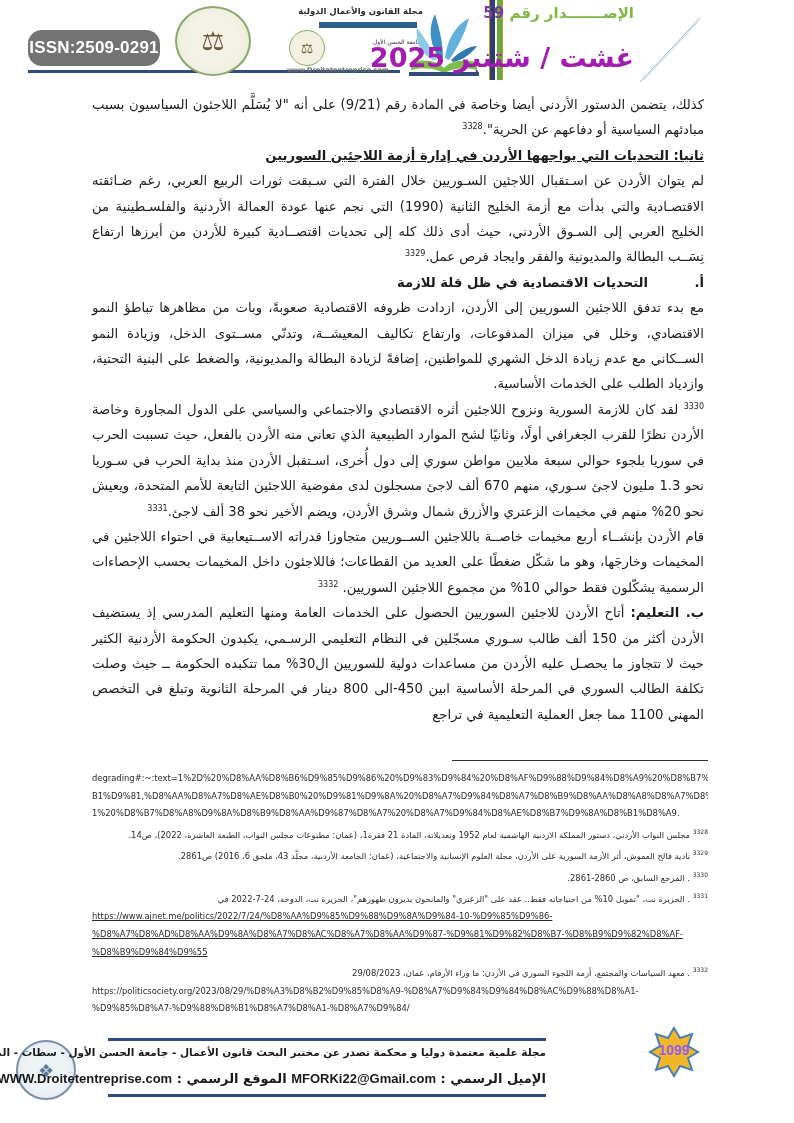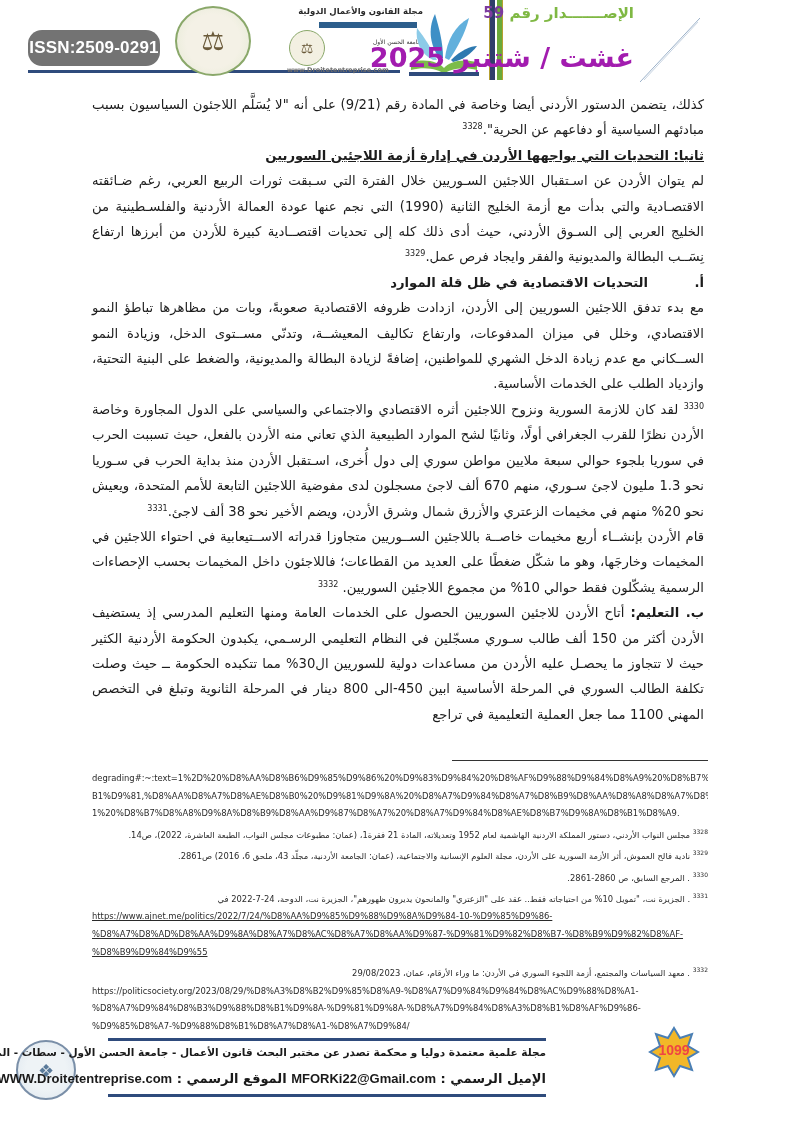--- a/index.html
+++ b/index.html
@@ -42,21 +42,21 @@
   .fns sup { font-size: 6px; }
 
   
   .ft-seal { position: absolute; left: 16px; top: 1040px; width: 56px; height: 56px; border-radius: 50%; border: 2px solid #7a8fa8; background: radial-gradient(circle, #eef3f6 50%, #dde6ee 100%); display:flex; align-items:center; justify-content:center; font-size: 18px; color: #5a7a9a; }
   .ft-rule-top { position: absolute; left: 108px; top: 1038px; width: 438px; height: 3px; background: #2f4b7c; }
   .ft-rule-bot { position: absolute; left: 108px; top: 1094px; width: 438px; height: 3px; background: #2f4b7c; }
   .ft-line1 { position: absolute; left: 108px; top: 1046px; width: 438px; direction: rtl; text-align: right; font-size: 10.5px; font-weight: bold; color: #1a1a1a; white-space: nowrap; }
   .ft-line2 { position: absolute; left: 108px; top: 1071px; width: 438px; direction: rtl; text-align: right; font-size: 13px; font-weight: bold; color: #1a1a1a; white-space: nowrap; }
   .ft-line2 .l { direction: ltr; unicode-bidi: embed; font-family: "Liberation Sans", sans-serif; }
   .page-badge { position: absolute; left: 648px; top: 1026px; width: 52px; height: 52px; }
-  .page-badge span { position: absolute; left: 0; top: 16px; width: 52px; text-align: center; font-family: "Liberation Sans", sans-serif; font-weight: bold; font-size: 14px; color: #ef4444; }
+  .page-badge span { position: absolute; left: 0; top: 16px; width: 52px; text-align: center; font-family: "Liberation Sans", sans-serif; font-weight: bold; font-size: 14px; color: #8b5cf6; }
 </style>
 </head>
 <body>
 
 <div class="hdr">
   <div class="issn">ISSN:2509-0291</div>
   <div class="hdr-rule"></div>
 
   <div class="lab-seal" title="مختبر البحث: قانون الأعمال">
     <span class="scales">⚖</span>
@@ -91,21 +91,21 @@
     <line x1="58" y1="4" x2="4" y2="62" stroke="#c8d4e2" stroke-width="1"></line>
   </svg>
 </div>
 
 <div class="content">
   <p><span>كذلك، يتضمن الدستور الأردني أيضا وخاصة في المادة رقم (9/21) على أنه "لا يُسَلَّم اللاجئون السياسيون بسبب مبادئهم السياسية أو دفاعهم عن الحرية".</span><sup class="fn">3328</sup></p>
   <p class="h">ثانيا: التحديات التي يواجهها الأردن في إدارة أزمة اللاجئين السوريين</p>
   <p><span>لم يتوان الأردن عن اسـتقبال اللاجئين السـوريين خلال الفترة التي سـبقت ثورات الربيع العربي، رغم ضـائقته الاقتصـادية والتي بدأت مع أزمة الخليج الثانية (1990) التي نجم عنها عودة العمالة الأردنية والفلسـطينية من الخليج العربي إلى السـوق الأردني، حيث أدى ذلك كله إلى تحديات اقتصــادية كبيرة للأردن من أبرزها ارتفاع نِسَــب البطالة والمديونية والفقر وايجاد فرص عمل.</span><sup class="fn">3329</sup></p>
   <p class="h-a">
     <span class="mk">أ.</span>
-    <span>التحديات الاقتصادية في ظل قلة الموارد</span>
+    <span>التحديات الاقتصادية في ظل قلة للازمة</span>
   </p>
   <p><span>مع بدء تدفق اللاجئين السوريين إلى الأردن، ازدادت ظروفه الاقتصادية صعوبةً، وبات من مظاهرها تباطؤ النمو الاقتصادي، وخلل في ميزان المدفوعات، وارتفاع تكاليف المعيشــة، وتدنّي مســتوى الدخل، وزيادة النمو الســكاني مع عدم زيادة الدخل الشهري للمواطنين، إضافةً لزيادة البطالة والمديونية، والضغط على البنية التحتية، وازدياد الطلب على الخدمات الأساسية.</span></p>
   <p><sup class="fn">3330</sup> <span>لقد كان للازمة السورية ونزوح اللاجئين أثره الاقتصادي والاجتماعي والسياسي على الدول المجاورة وخاصة الأردن نظرًا للقرب الجغرافي أولًا، وثانيًا لشح الموارد الطبيعية الذي تعاني منه الأردن بالفعل، حيث تسببت الحرب في سوريا بلجوء حوالي سبعة ملايين مواطن سوري إلى دول أُخرى، اسـتقبل الأردن منذ بداية الحرب في سـوريا نحو 1.3 مليون لاجئ سـوري، منهم 670 ألف لاجئ مسجلون لدى مفوضية اللاجئين التابعة للأمم المتحدة، ويعيش نحو 20% منهم في مخيمات الزعتري والأزرق شمال وشرق الأردن، ويضم الأخير نحو 38 ألف لاجئ.</span><sup class="fn">3331</sup></p>
   <p><span>قام الأردن بإنشــاء أربع مخيمات خاصــة باللاجئين الســوريين متجاوزا قدراته الاســتيعابية في احتواء اللاجئين في المخيمات وخارجَها، وهو ما شكّل ضغطًا على العديد من القطاعات؛ فاللاجئون داخل المخيمات بحسب الإحصاءات الرسمية يشكّلون فقط حوالي 10% من مجموع اللاجئين السوريين.</span> <sup class="fn">3332</sup></p>
   <p><b>ب. التعليم:</b> <span>أتاح الأردن للاجئين السوريين الحصول على الخدمات العامة ومنها التعليم المدرسي إذ يستضيف الأردن أكثر من 150 ألف طالب سـوري مسجّلين في النظام التعليمي الرسـمي، يكبدون الحكومة الأردنية الكثير حيث لا تتجاوز ما يحصـل عليه الأردن من مساعدات دولية للسوريين ال30% مما تتكبده الحكومة ــ حيث وصلت تكلفة الطالب السوري في المرحلة الأساسية ابين 450-الى 800 دينار في المرحلة الثانوية وتبلغ في التخصص المهني 1100 مما جعل العملية التعليمية في تراجع</span></p>
 </div>
 
 <div class="fn-rule"></div>
 <div class="fns">
   <div class="ltr">degrading#:~:text=1%2D%20%D8%AA%D8%B6%D9%85%D9%86%20%D9%83%D9%84%20%D8%AF%D9%88%D9%84%D8%A9%20%D8%B7%D8%</div>
@@ -115,21 +115,20 @@
   <div class="rtl"><sup>3328</sup> <span>مجلس النواب الأردني، دستور المملكة الاردنية الهاشمية لعام 1952 وتعديلاته، المادة 21 فقرة1، (عمان: مطبوعات مجلس النواب، الطبعة العاشرة، 2022)، ص14.</span></div>
   <div class="rtl"><sup>3329</sup> <span>نادية فالح العموش، أثر الأزمة السورية على الأردن، مجلة العلوم الإنسانية والاجتماعية، (عمان: الجامعة الأردنية، مجلّد 43، ملحق 6، 2016) ص2861.</span></div>
   <div class="rtl"><sup>3330</sup> <span>. المرجع السابق، ص 2860-2861.</span></div>
   <div class="rtl"><sup>3331</sup> <span>. الجزيرة نت، "تمويل 10% من احتياجاته فقط.. عقد على "الزعتري" والمانحون يديرون ظهورهم"، الجزيرة نت، الدوحة، 24-7-2022 في</span></div>
   <div class="ltr"><a>https://www.ajnet.me/politics/2022/7/24/%D8%AA%D9%85%D9%88%D9%8A%D9%84-10-%D9%85%D9%86-</a></div>
   <div class="ltr"><a>%D8%A7%D8%AD%D8%AA%D9%8A%D8%A7%D8%AC%D8%A7%D8%AA%D9%87-%D9%81%D9%82%D8%B7-%D8%B9%D9%82%D8%AF-</a></div>
   <div class="ltr"><a>%D8%B9%D9%84%D9%55</a></div>
 
   <div class="rtl"><sup>3332</sup> <span>. معهد السياسات والمجتمع، أزمة اللجوء السوري في الأردن: ما وراء الأرقام، عمان، 29/08/2023</span></div>
   <div class="ltr">https://politicsociety.org/2023/08/29/%D8%A3%D8%B2%D9%85%D8%A9-%D8%A7%D9%84%D9%84%D8%AC%D9%88%D8%A1-</div>
-  <div class="ltr">%D8%A7%D9%84%D8%B3%D9%88%D8%B1%D9%8A-%D9%81%D9%8A-%D8%A7%D9%84%D8%A3%D8%B1%D8%AF%D9%86-</div>
   <div class="ltr">%D9%85%D8%A7-%D9%88%D8%B1%D8%A7%D8%A1-%D8%A7%D9%84/</div>
 </div>
 
 <div class="ft-seal">
   <span>❖</span>
 </div>
 <div class="ft-rule-top"></div>
 <div class="ft-line1">مجلة علمية معتمدة  دوليا و محكمة تصدر عن مختبر البحث قانون الأعمال - جامعة الحسن الأول - سطات - المغرب</div>
 <div class="ft-line2">
   <span>الإميل الرسمي :</span>

